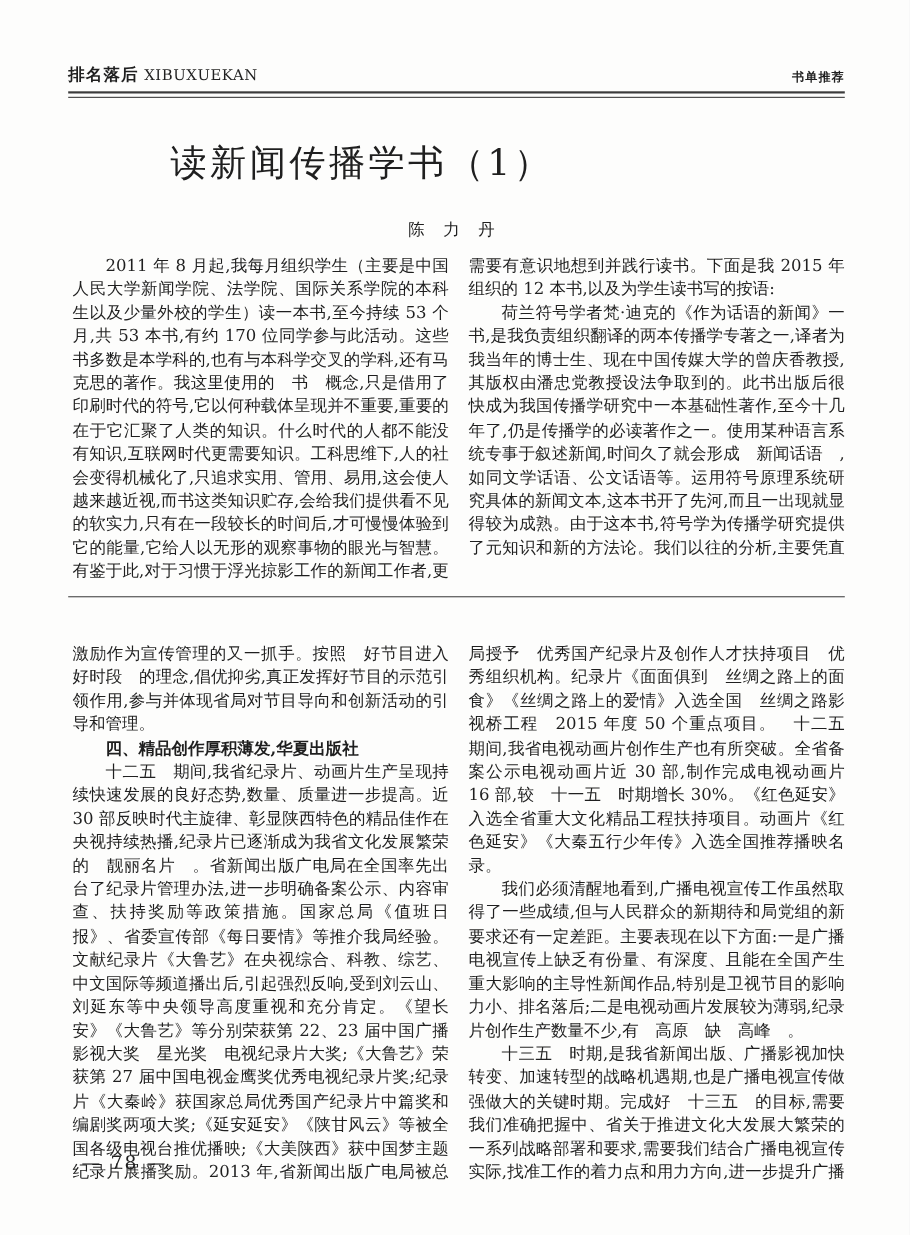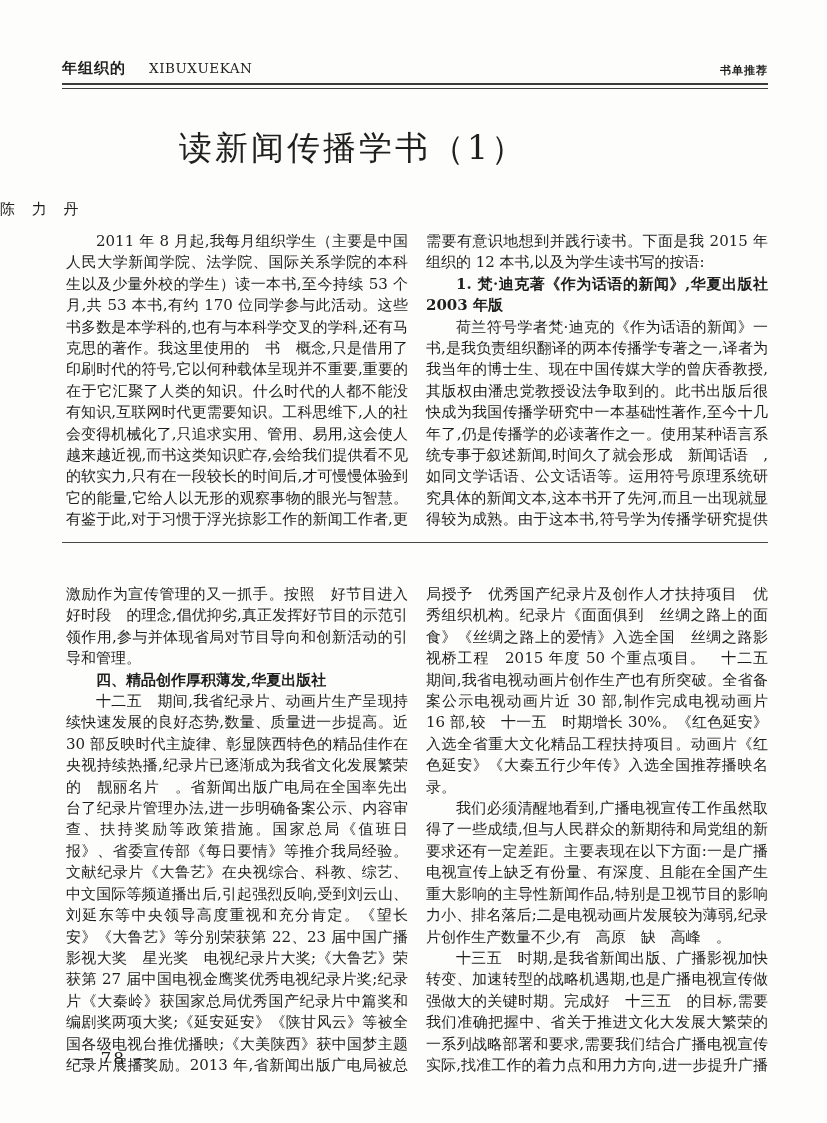--- a/index.html
+++ b/index.html
@@ -14,34 +14,34 @@
     background:#fdfdfc;
     color:#1f1f1f;
     overflow:hidden;
   }
   
   .header{
     position:absolute;left:62px;top:58px;width:706px;
     display:flex;justify-content:space-between;align-items:flex-end;
   }
   .jname{font-weight:bold;font-size:15px;letter-spacing:1px;}
-  .jname-en{font-size:13.5px;margin-left:18px;letter-spacing:0.5px;}
+  .jname-en{font-size:13.5px;margin-left:0;letter-spacing:0.5px;}
   .section{font-weight:bold;font-size:11px;letter-spacing:1px;}
   .double-rule{
     position:absolute;left:62px;top:83px;width:706px;height:3px;
     border-top:2px solid #3c3c3c;border-bottom:1px solid #3c3c3c;
   }
   
   .title{
     position:absolute;left:0;top:126px;width:658px;margin:0;
-    text-align:center;font-size:33px;font-weight:500;letter-spacing:3px;padding-left:24px;
+    text-align:center;font-size:33px;font-weight:500;letter-spacing:3px;
   }
   .author{
     position:absolute;left:0;top:200px;width:827px;
-    font-size:15px;letter-spacing:6px;
+    text-align:center;font-size:15px;letter-spacing:6px;
   }
   
   .cols{
     position:absolute;left:66px;width:702px;
     column-count:2;column-gap:18px;column-fill:auto;
     overflow:hidden;
     font-size:15px;line-height:21.4px;
     text-align:justify;text-justify:inter-ideograph;
   }
   .cols.top{top:231px;height:304px;}
@@ -59,33 +59,32 @@
     font-weight:normal;font-size:17px;letter-spacing:2px;
   }
 </style>
 </head>
 <body>
 
 <div class="page">
 
   <div class="header">
     <div class="header-left">
-      <span class="jname">年组织的</span>
+      <span class="jname">排名落后</span>
       <span class="jname-en">XIBUXUEKAN</span>
     </div>
     <span class="section">书单推荐</span>
   </div>
   <div class="double-rule"></div>
 
   <h1 class="title">读新闻传播学书（1）</h1>
   <div class="author">陈 力 丹</div>
 
   <div class="cols top">
     <p class="indent">2011 年 8 月起,我每月组织学生（主要是中国人民大学新闻学院、法学院、国际关系学院的本科生以及少量外校的学生）读一本书,至今持续 53 个月,共 53 本书,有约 170 位同学参与此活动。这些书多数是本学科的,也有与本科学交叉的学科,还有马克思的著作。我这里使用的　书　概念,只是借用了印刷时代的符号,它以何种载体呈现并不重要,重要的在于它汇聚了人类的知识。什么时代的人都不能没有知识,互联网时代更需要知识。工科思维下,人的社会变得机械化了,只追求实用、管用、易用,这会使人越来越近视,而书这类知识贮存,会给我们提供看不见的软实力,只有在一段较长的时间后,才可慢慢体验到它的能量,它给人以无形的观察事物的眼光与智慧。有鉴于此,对于习惯于浮光掠影工作的新闻工作者,更需要有意识地想到并践行读书。下面是我 2015 年组织的 12 本书,以及为学生读书写的按语:</p>
-    <p class="indent bold">1. 梵·迪克著《作为话语的新闻》,华夏出版社 2003 年版</p>
     <p class="indent">荷兰符号学者梵·迪克的《作为话语的新闻》一书,是我负责组织翻译的两本传播学专著之一,译者为我当年的博士生、现在中国传媒大学的曾庆香教授,其版权由潘忠党教授设法争取到的。此书出版后很快成为我国传播学研究中一本基础性著作,至今十几年了,仍是传播学的必读著作之一。使用某种语言系统专事于叙述新闻,时间久了就会形成　新闻话语　,如同文学话语、公文话语等。运用符号原理系统研究具体的新闻文本,这本书开了先河,而且一出现就显得较为成熟。由于这本书,符号学为传播学研究提供了元知识和新的方法论。我们以往的分析,主要凭直觉经验来写文章,或使用量化统计方法,这可以分析看得见的新闻传播现象,但新闻话语的结</p>
   </div>
 
   <div class="rule"></div>
 
   <div class="cols bottom">
     <p>激励作为宣传管理的又一抓手。按照　好节目进入好时段　的理念,倡优抑劣,真正发挥好节目的示范引领作用,参与并体现省局对节目导向和创新活动的引导和管理。</p>
     <p class="indent bold">四、精品创作厚积薄发,华夏出版社</p>
     <p class="indent">十二五　期间,我省纪录片、动画片生产呈现持续快速发展的良好态势,数量、质量进一步提高。近 30 部反映时代主旋律、彰显陕西特色的精品佳作在央视持续热播,纪录片已逐渐成为我省文化发展繁荣的　靓丽名片　。省新闻出版广电局在全国率先出台了纪录片管理办法,进一步明确备案公示、内容审查、扶持奖励等政策措施。国家总局《值班日报》、省委宣传部《每日要情》等推介我局经验。文献纪录片《大鲁艺》在央视综合、科教、综艺、中文国际等频道播出后,引起强烈反响,受到刘云山、刘延东等中央领导高度重视和充分肯定。《望长安》《大鲁艺》等分别荣获第 22、23 届中国广播影视大奖　星光奖　电视纪录片大奖;《大鲁艺》荣获第 27 届中国电视金鹰奖优秀电视纪录片奖;纪录片《大秦岭》获国家总局优秀国产纪录片中篇奖和编剧奖两项大奖;《延安延安》《陕甘风云》等被全国各级电视台推优播映;《大美陕西》获中国梦主题纪录片展播奖励。2013 年,省新闻出版广电局被总局授予　优秀国产纪录片及创作人才扶持项目　优秀组织机构。纪录片《面面俱到　丝绸之路上的面食》《丝绸之路上的爱情》入选全国　丝绸之路影视桥工程　2015 年度 50 个重点项目。　十二五　期间,我省电视动画片创作生产也有所突破。全省备案公示电视动画片近 30 部,制作完成电视动画片 16 部,较　十一五　时期增长 30%。《红色延安》入选全省重大文化精品工程扶持项目。动画片《红色延安》《大秦五行少年传》入选全国推荐播映名录。</p>
     <p class="indent">我们必须清醒地看到,广播电视宣传工作虽然取得了一些成绩,但与人民群众的新期待和局党组的新要求还有一定差距。主要表现在以下方面:一是广播电视宣传上缺乏有份量、有深度、且能在全国产生重大影响的主导性新闻作品,特别是卫视节目的影响力小、排名落后;二是电视动画片发展较为薄弱,纪录片创作生产数量不少,有　高原　缺　高峰　。</p>

